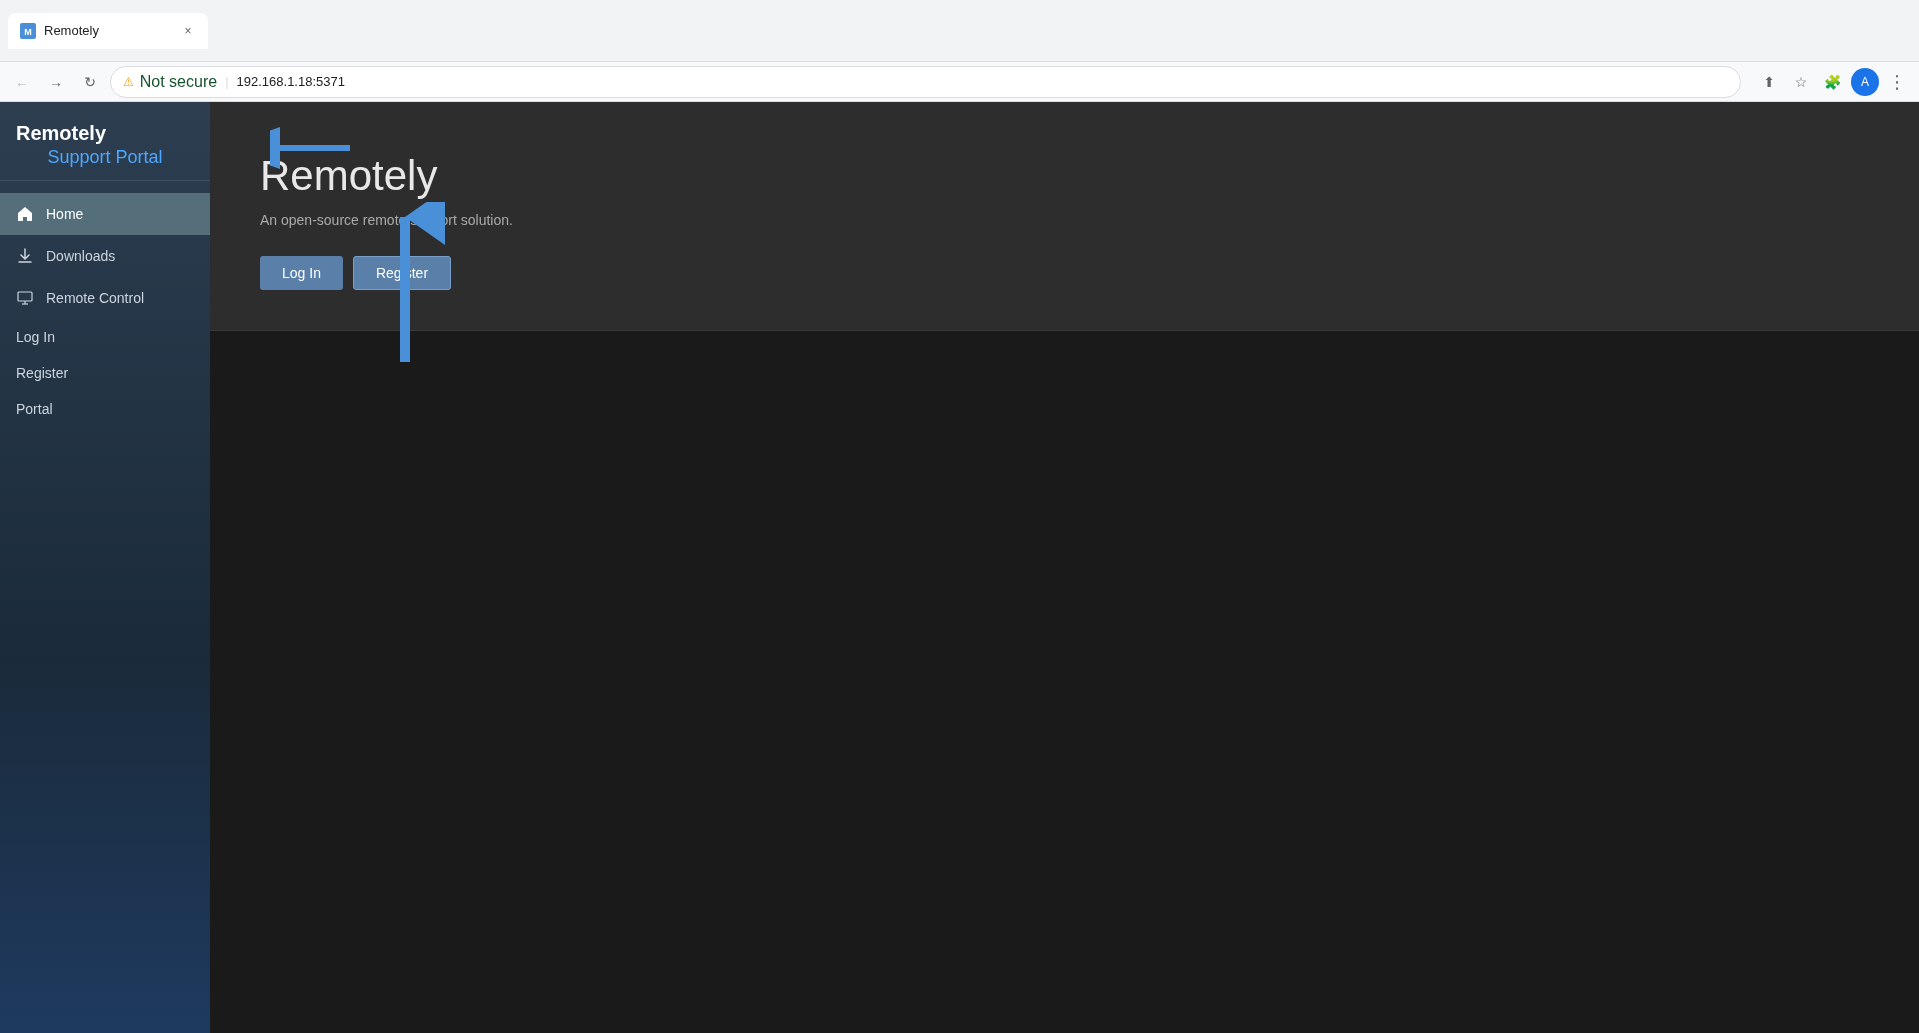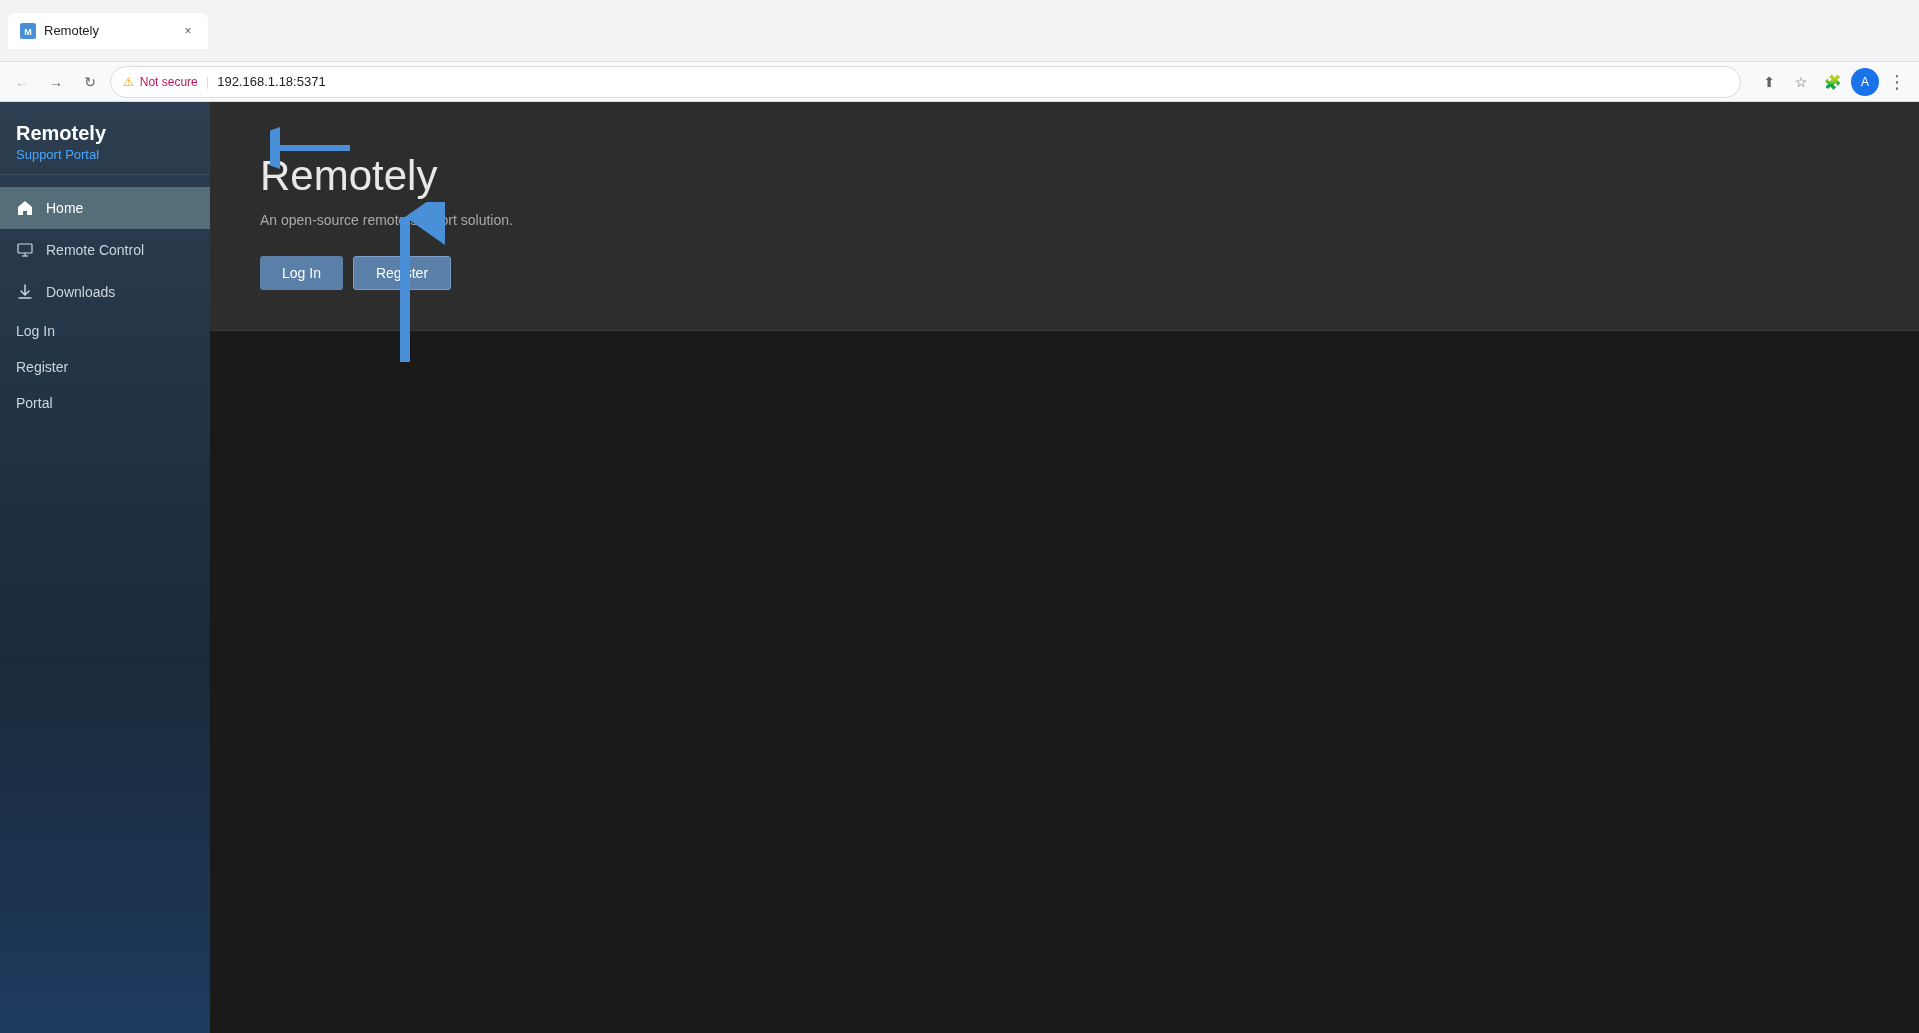--- a/index.html
+++ b/index.html
@@ -149,22 +149,23 @@
       border-bottom: 1px solid rgba(255,255,255,0.1);
       margin-bottom: 8px;
     }
     .sidebar-brand-title {
       color: #ffffff;
       font-size: 20px;
       font-weight: bold;
     }
     .sidebar-brand-subtitle {
       color: #4da6ff;
-      font-size: 13px;
+      font-size: 18px;
       margin-top: 2px;
+      text-align: center;
     }
     .sidebar-nav {
       display: flex;
       flex-direction: column;
       padding: 4px 0;
     }
     .sidebar-item {
       display: flex;
       align-items: center;
       padding: 12px 16px;
@@ -299,21 +300,21 @@
   </button>
   <button class="nav-btn">
     <span>→</span>
   </button>
   <button class="nav-btn">
     <span>↻</span>
   </button>
 
   <div class="address-bar">
     <div class="security-icon">⚠</div>
-    <span style="color:#be185d; font-size:12px;">Not secure</span>
+    <span style="color:#14532d; font-size:16px;">Not secure</span>
     <span style="color:#dadce0; margin:0 2px;">|</span>
     <span>192.168.1.18:5371</span>
   </div>
 
   <div class="addr-arrow-container">
     <svg width="90" height="48" viewBox="0 0 90 48">
       <defs>
         <marker id="arrowhead" markerWidth="10" markerHeight="7" refX="0" refY="3.5" orient="auto">
           <polygon points="0 0, 10 3.5, 0 7" fill="#4a90d9"></polygon>
         </marker>
@@ -356,36 +357,36 @@
           <svg width="16" height="16" viewBox="0 0 16 16" fill="white">
             <path d="M8 1L1 7v8h5v-4h4v4h5V7z"></path>
           </svg>
         </div>
         <span>Home</span>
       </div>
 
       <div class="sidebar-item">
         <div class="sidebar-icon">
           <svg width="16" height="16" viewBox="0 0 16 16" fill="#cdd5de">
+            <path d="M8 1v9M4 7l4 4 4-4" stroke="#cdd5de" stroke-width="1.5" fill="none" stroke-linecap="round"></path>
+            <line x1="2" y1="14" x2="14" y2="14" stroke="#cdd5de" stroke-width="1.5" stroke-linecap="round"></line>
+          </svg>
+        </div>
+        <span>Downloads</span>
+      </div>
+
+      <div class="sidebar-item">
+        <div class="sidebar-icon">
+          <svg width="16" height="16" viewBox="0 0 16 16" fill="#cdd5de">
             <rect x="1" y="2" width="14" height="9" rx="1" stroke="#cdd5de" stroke-width="1.2" fill="none"></rect>
             <line x1="5" y1="14" x2="11" y2="14" stroke="#cdd5de" stroke-width="1.2"></line>
             <line x1="8" y1="11" x2="8" y2="14" stroke="#cdd5de" stroke-width="1.2"></line>
           </svg>
         </div>
         <span>Remote Control</span>
-      </div>
-
-      <div class="sidebar-item">
-        <div class="sidebar-icon">
-          <svg width="16" height="16" viewBox="0 0 16 16" fill="#cdd5de">
-            <path d="M8 1v9M4 7l4 4 4-4" stroke="#cdd5de" stroke-width="1.5" fill="none" stroke-linecap="round"></path>
-            <line x1="2" y1="14" x2="14" y2="14" stroke="#cdd5de" stroke-width="1.5" stroke-linecap="round"></line>
-          </svg>
-        </div>
-        <span>Downloads</span>
       </div>
 
       <div class="sidebar-item-plain">
         <span>Log In</span>
       </div>
       <div class="sidebar-item-plain">
         <span>Register</span>
       </div>
       <div class="sidebar-item-plain">
         <span>Portal</span>

